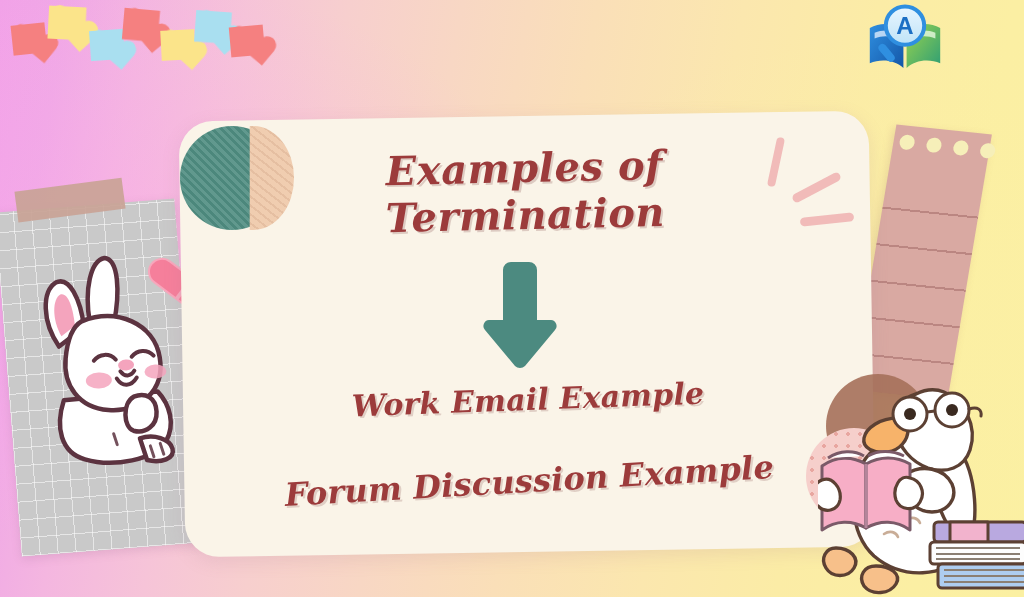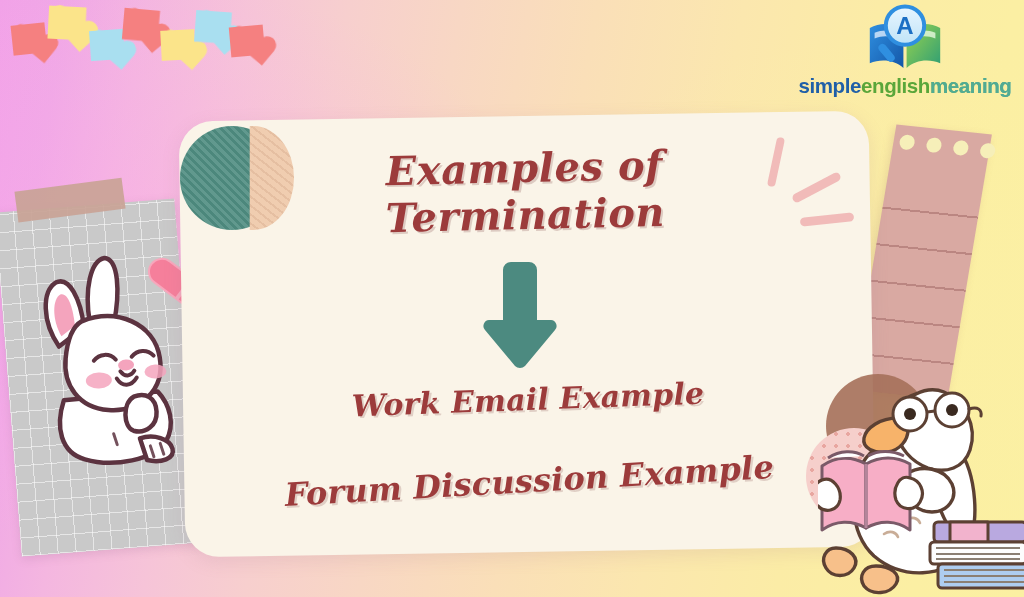--- a/index.html
+++ b/index.html
@@ -352,21 +352,20 @@
       <path d="M12 36 C24 31 36 33 44 39 L44 46 C36 40 24 38 12 43 Z" fill="#e8f3ff" opacity="0.75"></path>
 
       <path d="M94 30 C80 22 62 24 52 33 L52 80 C62 70 80 68 94 74 Z" fill="url(#gGreen)"></path>
       <path d="M88 36 C76 31 64 33 56 39 L56 46 C64 40 76 38 88 43 Z" fill="#f0fde8" opacity="0.75"></path>
 
       <rect x="22" y="48" width="10" height="26" rx="5" fill="#2f8fe0" transform="rotate(-40 27 61)"></rect>
 
       <circle cx="50" cy="27" r="24" fill="url(#gGlass)" stroke="#2f8fe0" stroke-width="5"></circle>
       <text x="50" y="38" font-family="Liberation Sans, sans-serif" font-size="30" font-weight="700" text-anchor="middle" fill="#1c6fc4">A</text>
     </svg>
-    <div class="logo-word"><span class="w-simple">simple</span><span class="w-english">english</span><span class="w-meaning">meaning</span></div>
   </div>
 
   <div class="note-paper">
     <div class="washi"></div>
   </div>
 
   <div class="mini-heart"></div>
 
   <svg class="bunny" viewBox="0 0 175 232">
     <g stroke="#5c3340" stroke-width="4.5" stroke-linejoin="round" stroke-linecap="round" fill="#ffffff">

